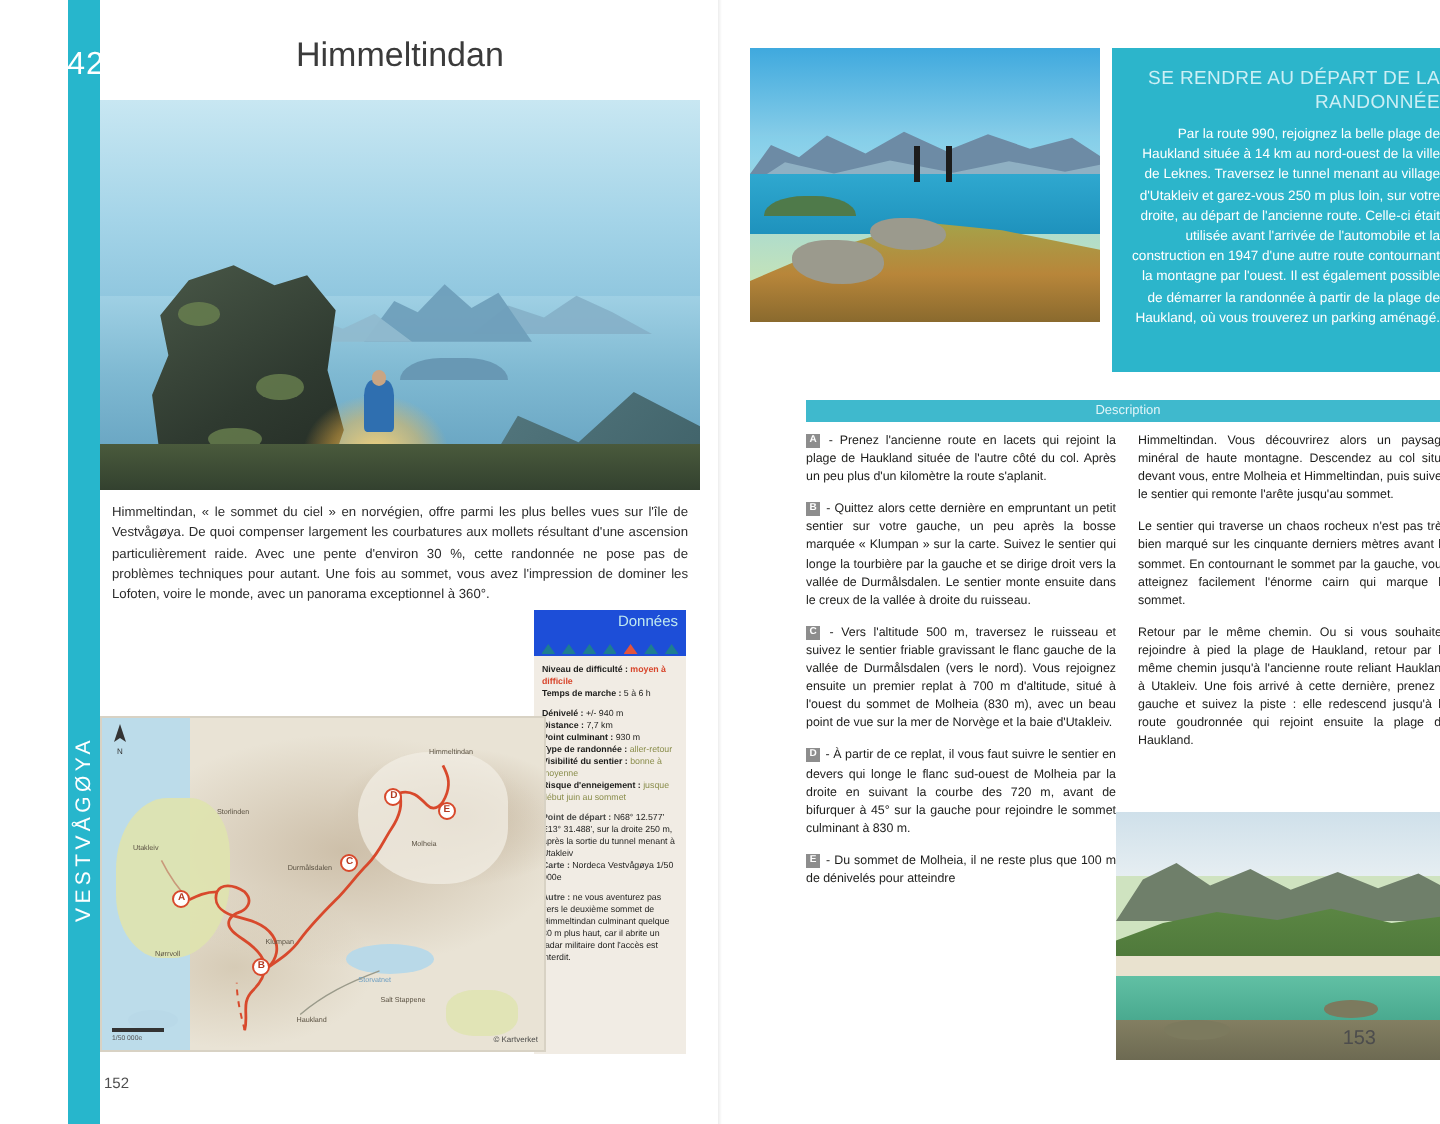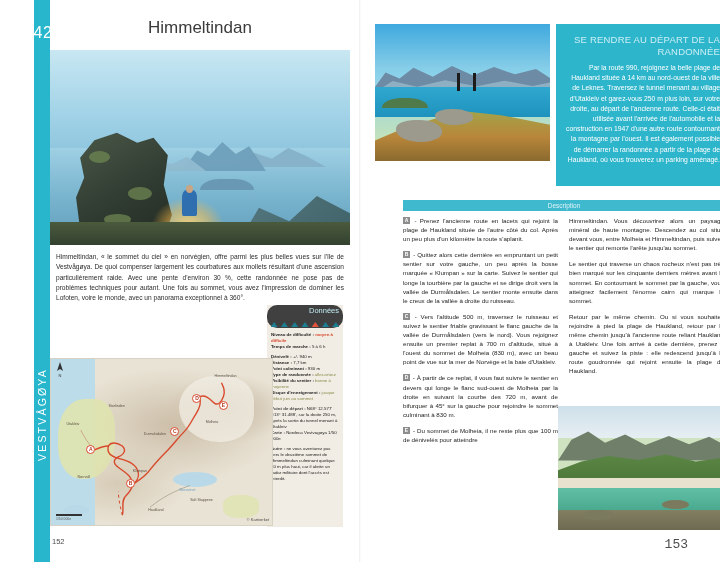--- a/index.html
+++ b/index.html
@@ -84,21 +84,21 @@
   .intro-text {
     position:absolute; left:36px; top:252px; width:288px;
     font-size: 6.6px; line-height: 10.3px; color:#2c2c2c; text-align: justify;
   }
 
   
   .data-box {
     position:absolute; left:247px; top:305px; width:76px; height:222px;
     background:#f1ece4; border:0;
   }
-  .db-head { position:relative; height:23px; background:#404040;border-radius:10px; }
+  .db-head { position:relative; height:23px; background:#1d4ed8; }
   .db-head-title {
     position:absolute; right:4px; top:1px; color:#bfe9f0; font-size:7.5px;
   }
   .db-chevrons {
     position:absolute; left:0; bottom:1px; width:100%; height:9px;
     display:flex; justify-content:space-around; align-items:flex-end; padding:0 2px;
   }
   .chev { width:7px; height:5px; background:#1d7d91;
     clip-path: polygon(0% 100%, 50% 0%, 100% 100%); }
   .chev.red { background:#e2543c; }
@@ -217,21 +217,21 @@
     background:linear-gradient(to bottom,#5f8a46,#4c7639);
     clip-path: polygon(0% 100%, 0% 62%, 14% 40%, 30% 26%, 48% 36%, 64% 22%, 82% 40%, 100% 30%, 100% 100%); }
   .pb-sand { position:absolute; left:0; top:58%; width:100%; height:16%;
     background:#e9e2cf; }
   .pb-water { position:absolute; left:0; top:66%; width:100%; height:26%;
     background:linear-gradient(to bottom,#61c0a4,#3f9f86); }
   .pb-rocks { position:absolute; left:0; bottom:0; width:100%; height:16%;
     background:linear-gradient(to top,#6d6a52,#837f62); }
   .pb-rock { position:absolute; background:#7c7a5e; border-radius:50%; }
 
-  .folio-right { position:absolute; right:32px; top:537px; font-size:13px; color:#4d4d4d;font-family:Liberation Mono, monospace; }
+  .folio-right { position:absolute; right:32px; top:514px; font-size:10px; color:#4d4d4d; }
 
   .center-gutter { position:absolute; left:359px; top:0; width:2px; height:562px;
     background:linear-gradient(to right, rgba(0,0,0,.07), rgba(0,0,0,0)); }
 </style>
 </head>
 <body>
 
 <div class="spread">
 
   <div class="page-left">

